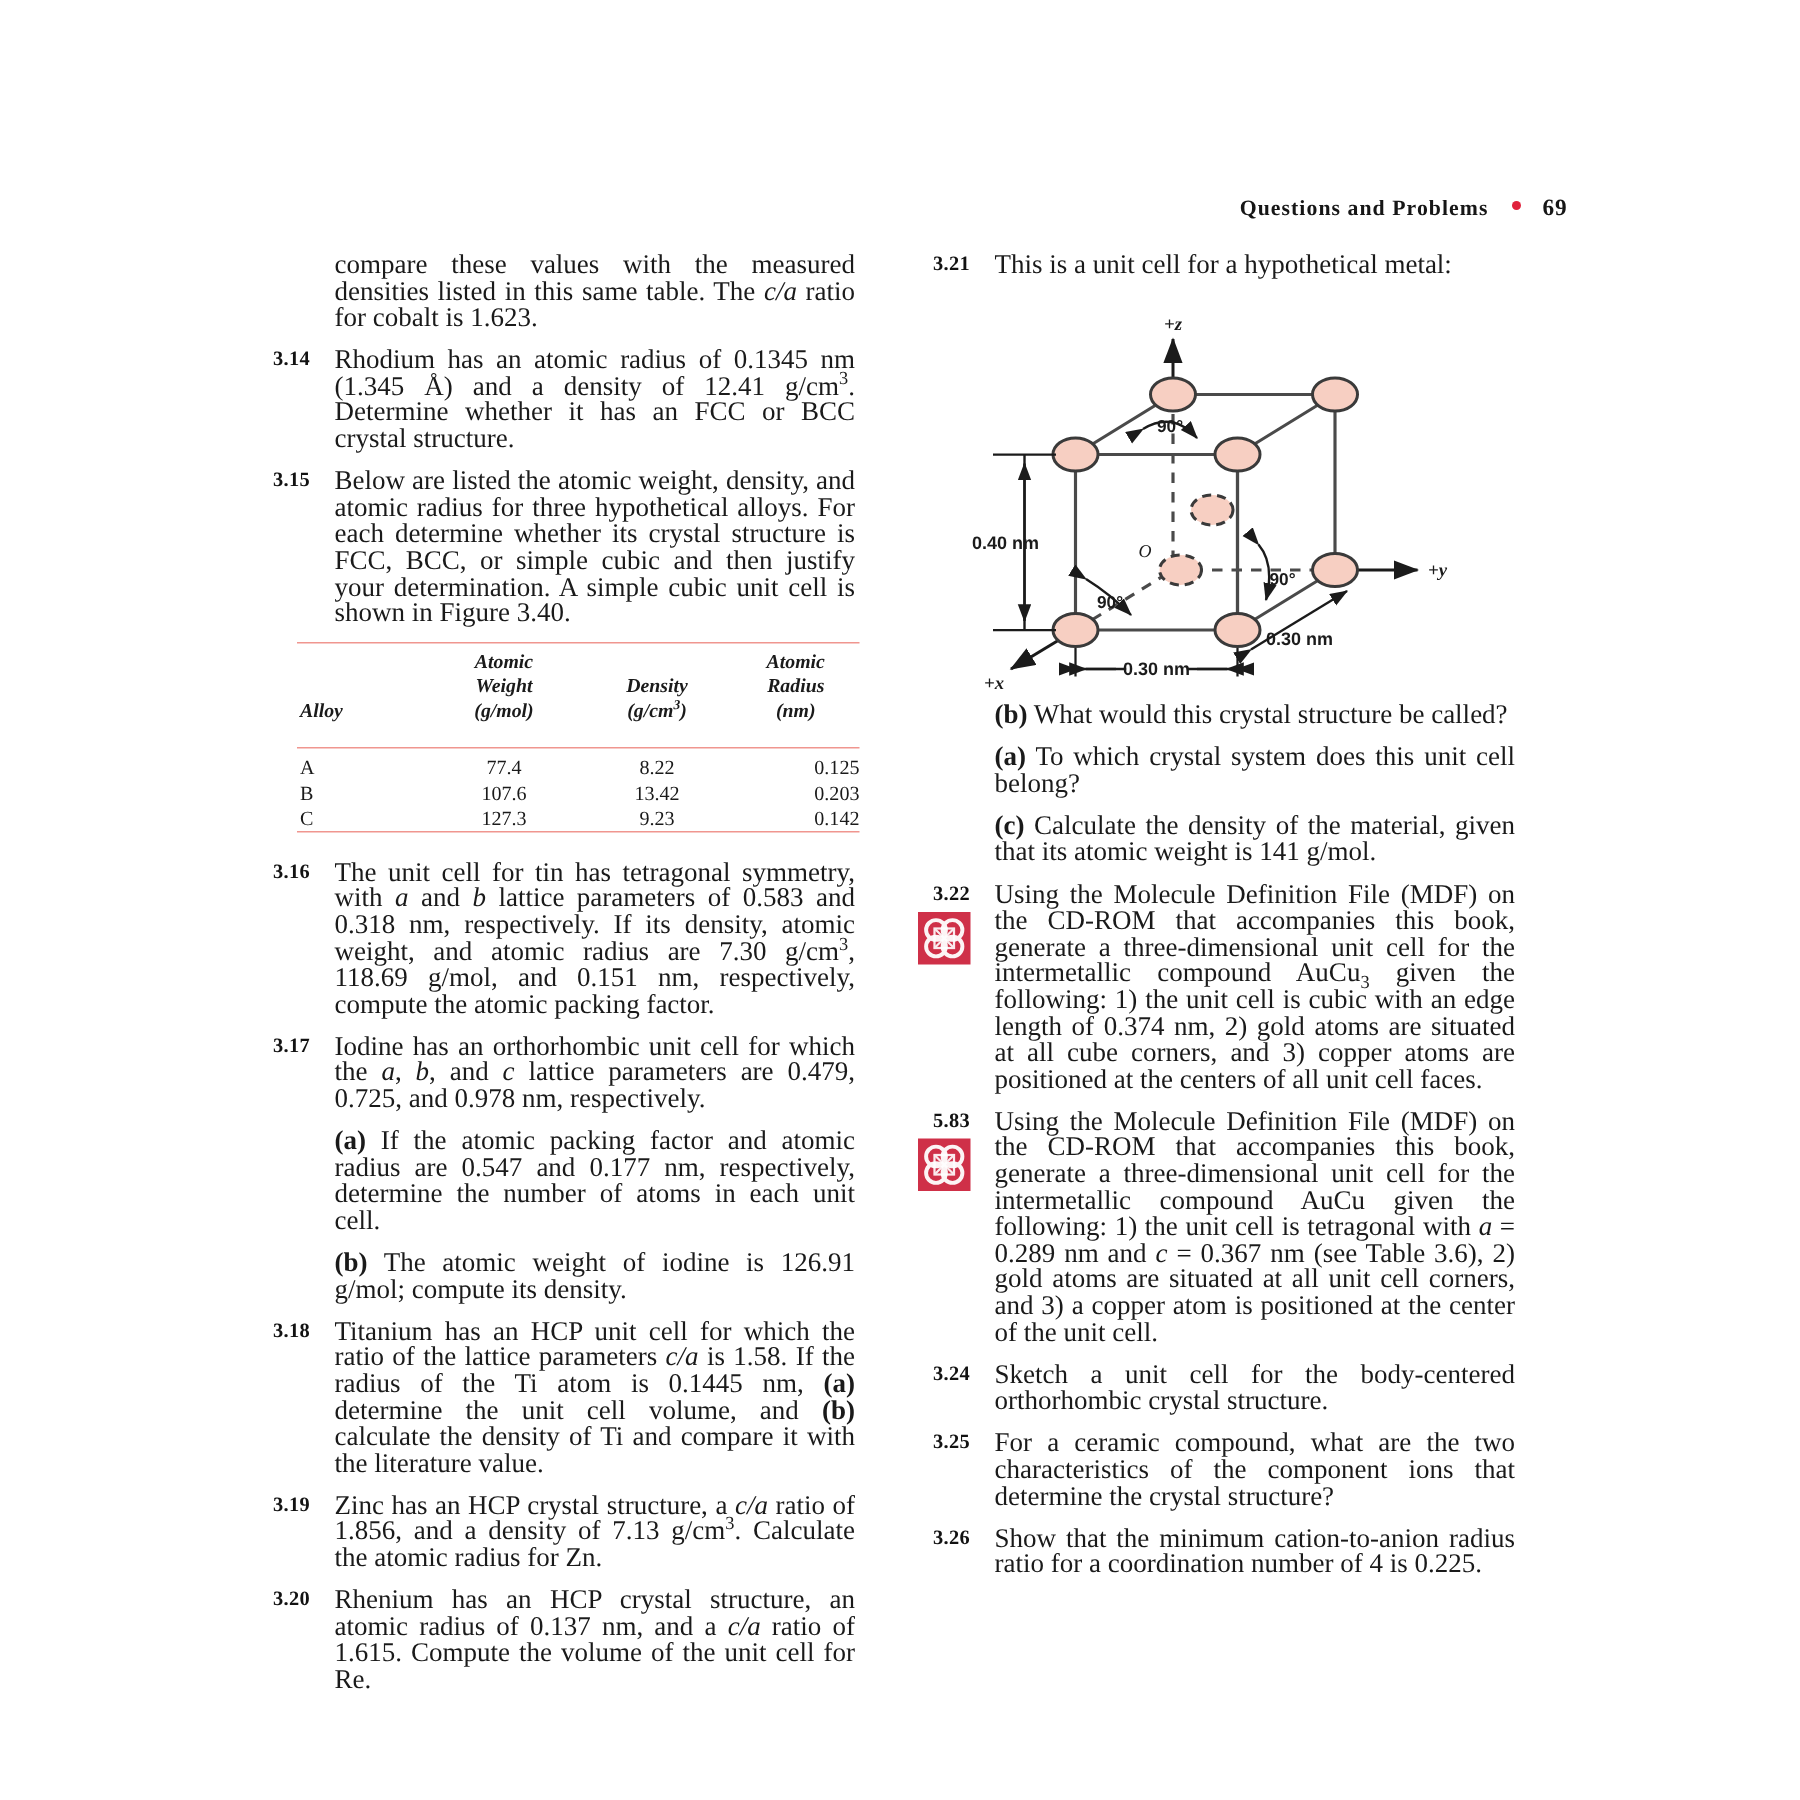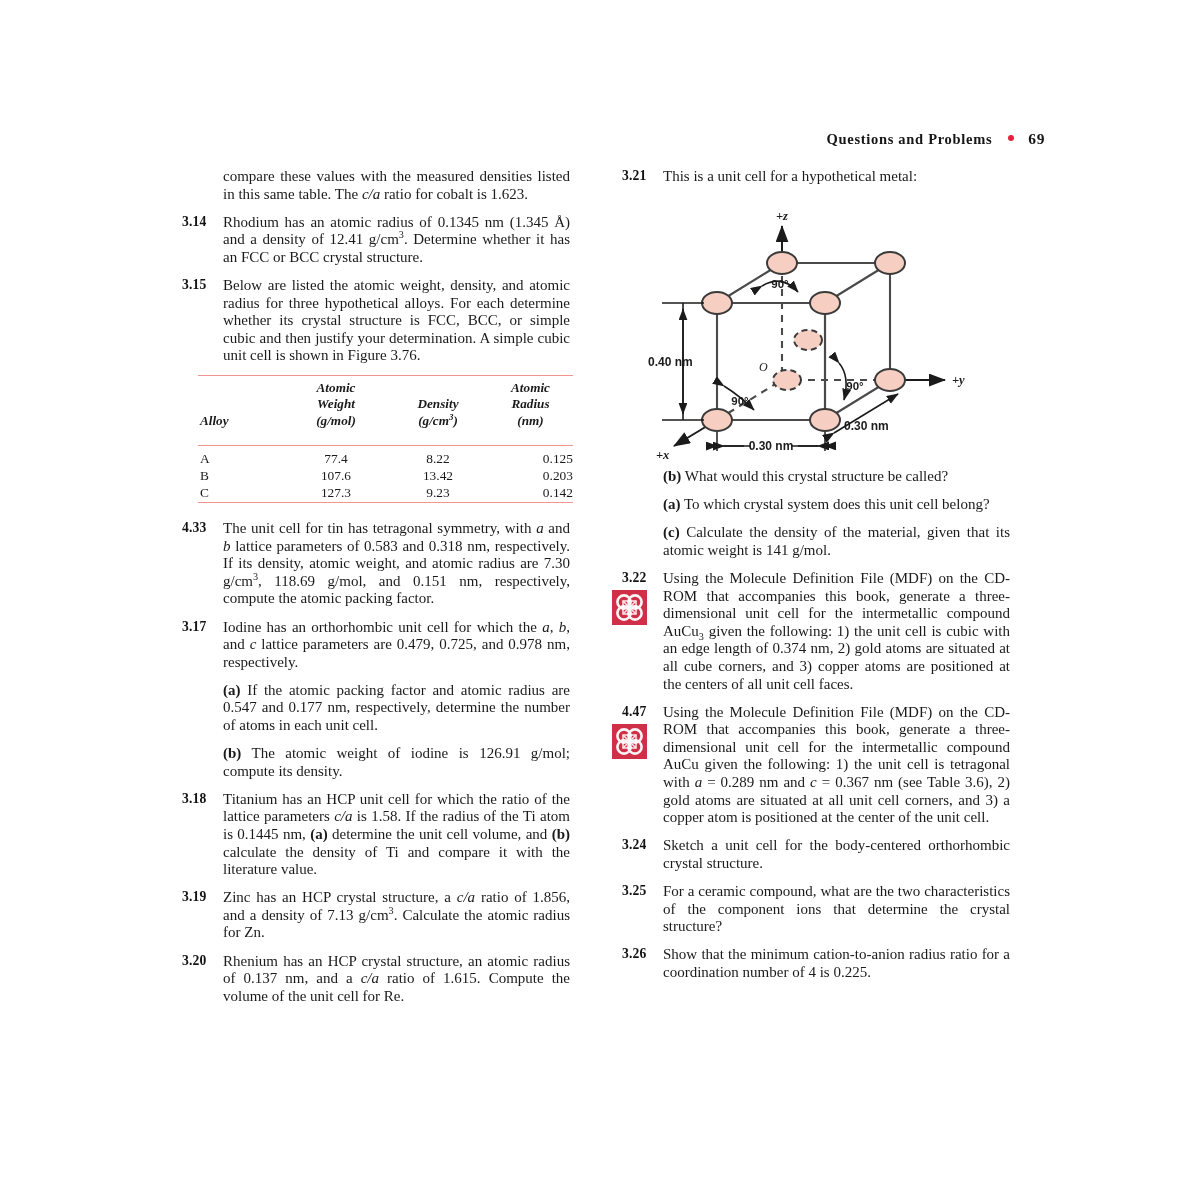--- a/index.html
+++ b/index.html
@@ -68,21 +68,21 @@
     left: 12px;
     top: 0;
     width: 40px;
     font-weight: bold;
     font-size: 13.6px;
     letter-spacing: 0.2px;
     color: #121212;
   }
   .prob-body {
     margin-left: 53px;
-    font-size: 15px;
+    font-size: 18px;
     line-height: 17.6px;
     text-align: justify;
     text-justify: inter-word;
     color: #1a1a1a;
     hyphens: none;
   }
   
   .prob.noindent .prob-body { margin-left: 53px; }
 
   i, .ital { font-style: italic; }
@@ -167,21 +167,21 @@
       <div class="prob-body">compare these values with the measured densities listed in this same table. The <i>c/a</i> ratio for cobalt is 1.623.</div>
     </div>
 
     <div class="prob">
       <div class="prob-num">3.14</div>
       <div class="prob-body">Rhodium has an atomic radius of 0.1345 nm (1.345 Å) and a density of 12.41 g/cm<sup>3</sup>. Determine whether it has an FCC or BCC crystal structure.</div>
     </div>
 
     <div class="prob">
       <div class="prob-num">3.15</div>
-      <div class="prob-body">Below are listed the atomic weight, density, and atomic radius for three hypothetical alloys. For each determine whether its crystal structure is FCC, BCC, or simple cubic and then justify your determination. A simple cubic unit cell is shown in Figure 3.76.</div>
+      <div class="prob-body">Below are listed the atomic weight, density, and atomic radius for three hypothetical alloys. For each determine whether its crystal structure is FCC, BCC, or simple cubic and then justify your determination. A simple cubic unit cell is shown in Figure 3.40.</div>
     </div>
 
     <div id="alloy-table-wrap">
       <table class="alloy">
         <tbody>
             <tr class="rule-top">
               <td colspan="4"></td>
             </tr>
         <tr>
           <th class="c-alloy">
@@ -226,21 +226,21 @@
           <td class="c-rad">0.142</td>
         </tr>
         <tr class="rule-bot">
               <td colspan="4"></td>
             </tr>
       </tbody>
         </table>
     </div>
 
     <div class="prob">
-      <div class="prob-num">4.33</div>
+      <div class="prob-num">3.16</div>
       <div class="prob-body">The unit cell for tin has tetragonal symmetry, with <i>a</i> and <i>b</i> lattice parameters of 0.583 and 0.318 nm, respectively. If its density, atomic weight, and atomic radius are 7.30 g/cm<sup>3</sup>, 118.69 g/mol, and 0.151 nm, respectively, compute the atomic packing factor.</div>
     </div>
 
     <div class="prob">
       <div class="prob-num">3.17</div>
       <div class="prob-body">Iodine has an orthorhombic unit cell for which the <i>a</i>, <i>b</i>, and <i>c</i> lattice parameters are 0.479, 0.725, and 0.978 nm, respectively.</div>
     </div>
 
     <div class="prob noindent">
       <div class="prob-body"><b>(a)</b> If the atomic packing factor and atomic radius are 0.547 and 0.177 nm, respectively, determine the number of atoms in each unit cell.</div>
@@ -302,21 +302,21 @@
             <rect x="11" y="11" width="13" height="13" fill="none"></rect>
             <line x1="11" y1="11" x2="24" y2="24"></line>
             <line x1="24" y1="11" x2="11" y2="24"></line>
           </g>
         </svg>
       </div>
       <div class="prob-body">Using the Molecule Definition File (MDF) on the CD-ROM that accompanies this book, generate a three-dimensional unit cell for the intermetallic compound AuCu<sub>3</sub> given the following: 1) the unit cell is cubic with an edge length of 0.374 nm, 2) gold atoms are situated at all cube corners, and 3) copper atoms are positioned at the centers of all unit cell faces.</div>
     </div>
 
     <div class="prob">
-      <div class="prob-num">4.47</div>
+      <div class="prob-num">5.83</div>
       <div class="cdrom-icon">
         <svg width="35" height="35" viewBox="0 0 35 35" aria-hidden="true">
           <g fill="none" stroke="#ffffff" stroke-width="2.6" opacity="0.95">
             <circle cx="12" cy="12" r="6.6"></circle>
             <circle cx="23" cy="12" r="6.6"></circle>
             <circle cx="12" cy="23" r="6.6"></circle>
             <circle cx="23" cy="23" r="6.6"></circle>
           </g>
           <g stroke="#ffffff" stroke-width="1.5" opacity="0.9">
             <rect x="11" y="11" width="13" height="13" fill="none"></rect>

